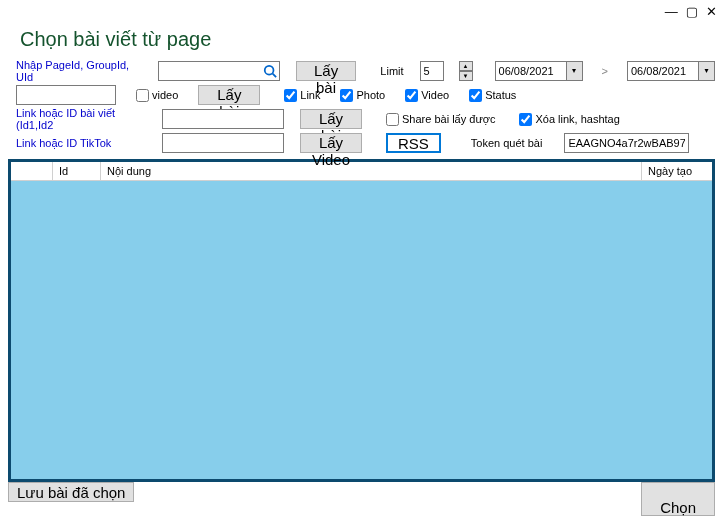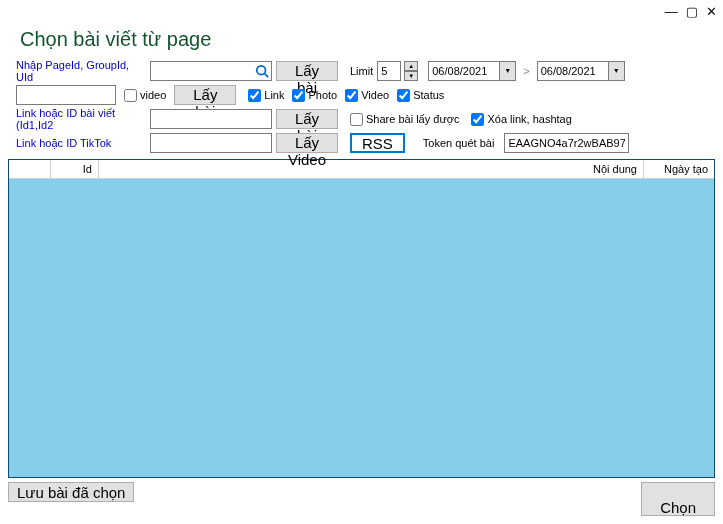--- a/index.html
+++ b/index.html
@@ -1,21 +1,21 @@
 <!DOCTYPE html>
 <html><head>
 <meta charset="utf-8">
 <style>
 * { box-sizing: border-box; margin: 0; padding: 0; }
 body { font-family: "Segoe UI", Tahoma, sans-serif; font-size: 11px; background: #fff; width: 723px; height: 524px; position: relative; overflow: hidden; }
 .titlebar { display: flex; justify-content: flex-end; align-items: center; height: 22px; padding-right: 6px; gap: 8px; }
 .titlebar span { font-family: sans-serif; font-size: 13px; cursor: default; }
 .heading { font-size: 20px; font-weight: 400; color: #14532d; padding: 6px 0 8px 20px; }
 .form { padding: 0 8px 0 16px; }
-.row { display: flex; align-items: center; height: 24px; gap: 4px; }
+.row { display: flex; align-items: center; height: 24px; gap: 16px; }
 .label-blue { color: #0000cc; font-size: 11px; width: 130px; }
 .input { border: 1px solid #7a7a7a; height: 20px; font-size: 11px; padding: 0 3px; background: #fff; }
 .input.page { width: 122px; padding-right: 18px; }
 .input.kw { width: 100px; }
 .input.post { width: 122px; }
 .input.tok { width: 122px; }
 .input.limit { width: 24px; }
 .input.date { width: 72px; }
 .input.token { width: 125px; }
 .btn { border: 1px solid #adadad; background: #e1e1e1; height: 20px; font-size: 15px; padding: 0 8px; cursor: default; }
@@ -24,21 +24,21 @@
 .search-wrap { position: relative; }
 .search-icon { position: absolute; right: 3px; top: 3px; width: 14px; height: 14px; color: #0066cc; }
 .cb { display: flex; align-items: center; gap: 3px; margin-left: 4px; }
 .cb input { width: 13px; height: 13px; }
 .spinner { display: flex; flex-direction: column; margin-left: -1px; }
 .spinner button { width: 14px; height: 10px; border: 1px solid #7a7a7a; background: #e1e1e1; font-size: 6px; line-height: 1; padding: 0; }
 .dd-arrow { display: inline-block; border: 1px solid #7a7a7a; border-left: none; height: 20px; width: 16px; background: #e1e1e1; text-align: center; line-height: 18px; font-size: 8px; }
 .date-wrap { display: flex; }
 .gt { color: #888; margin: 0 3px; }
 .plain { color: #000; font-size: 11px; }
-.table { margin: 4px 8px 0 8px; border: 1px solid #0c4a6e; text-align: right; }
+.table { margin: 4px 8px 0 8px; border: 3px solid #0c4a6e; }
 .thead { display: flex; background: #fff; border-bottom: 1px solid #d0d0d0; }
 .th { border-right: 1px solid #d0d0d0; padding: 3px 6px; font-size: 11px; color: #000; }
 .th.c0 { width: 42px; }
 .th.c1 { width: 48px; }
 .th.c2 { flex: 1; }
 .th.c3 { width: 102px; }
 .th.c4 { width: 70px; border-right: none; }
 .tbody { background: #87ceeb; height: 298px; }
 .footer { position: absolute; bottom: 8px; left: 8px; right: 8px; display: flex; justify-content: space-between; margin-top: 47px; }
 svg { display: block; }

